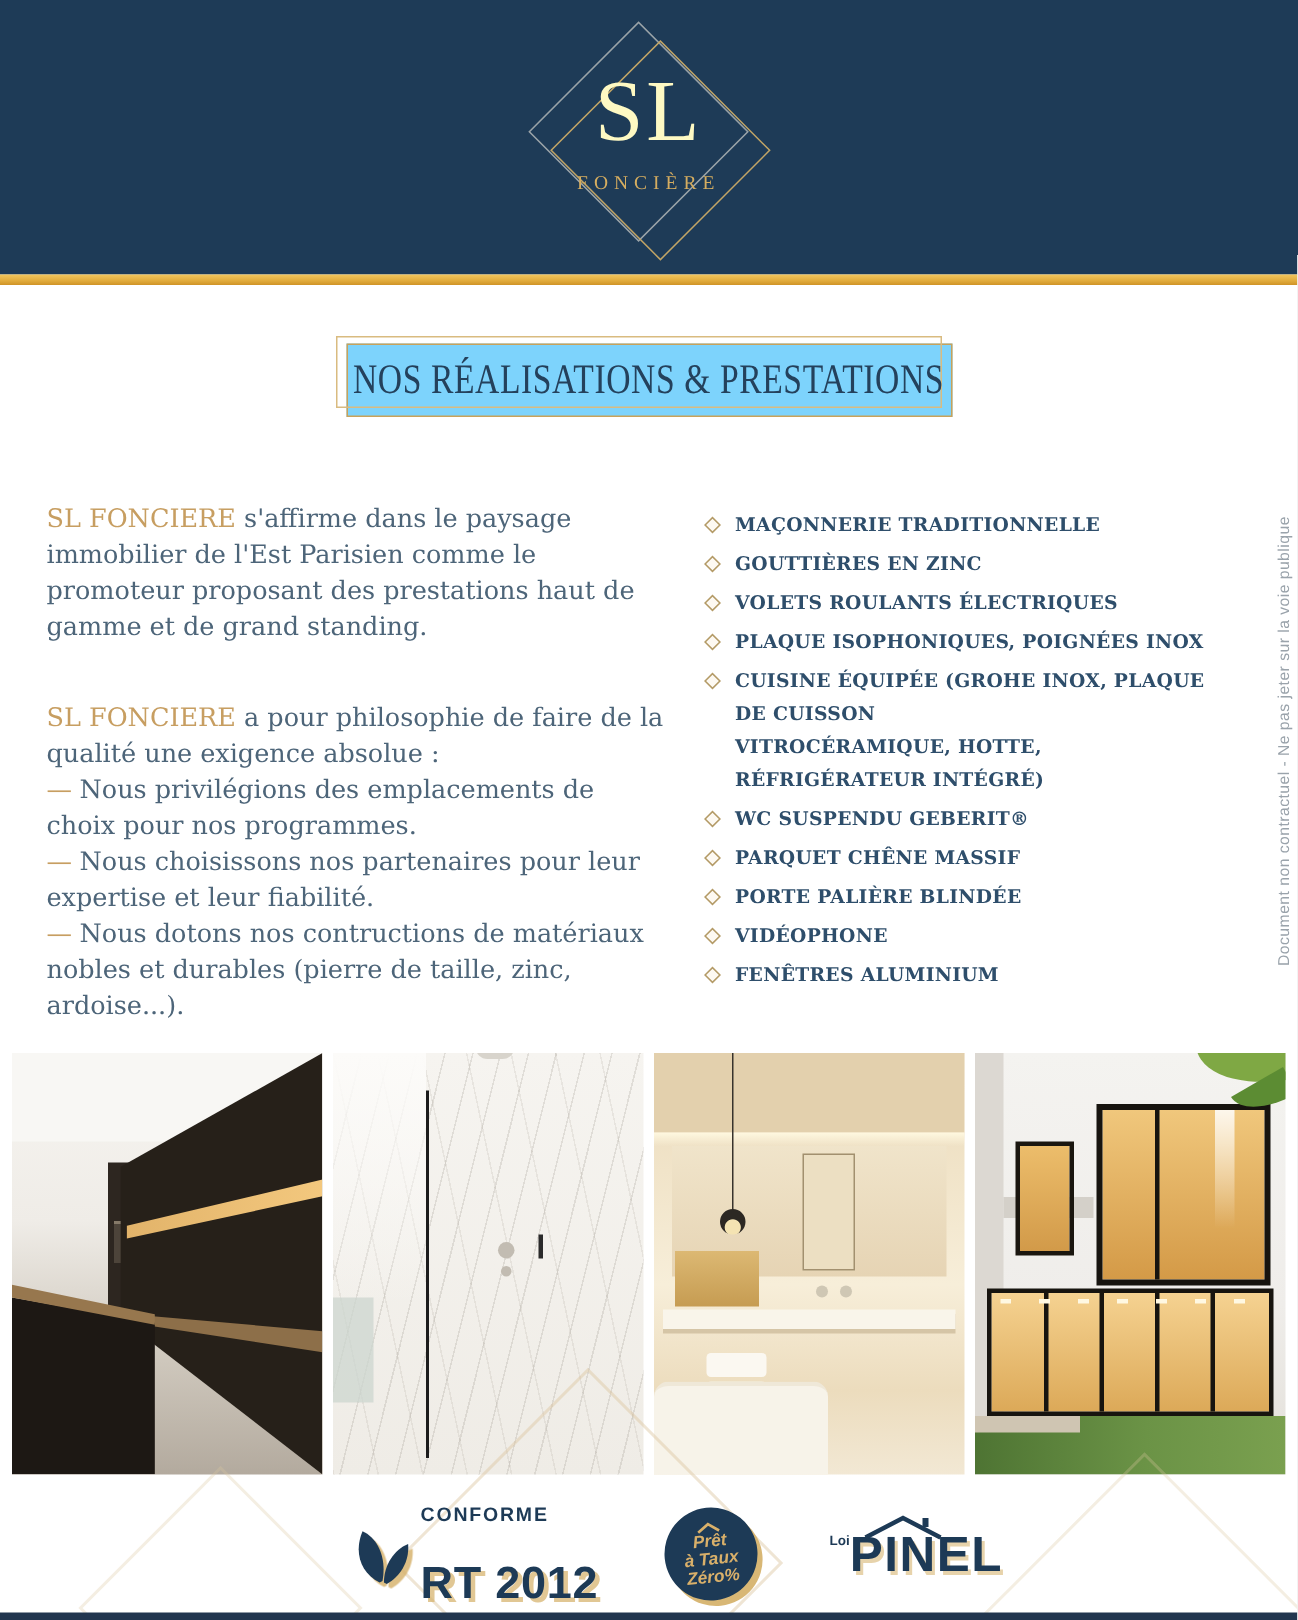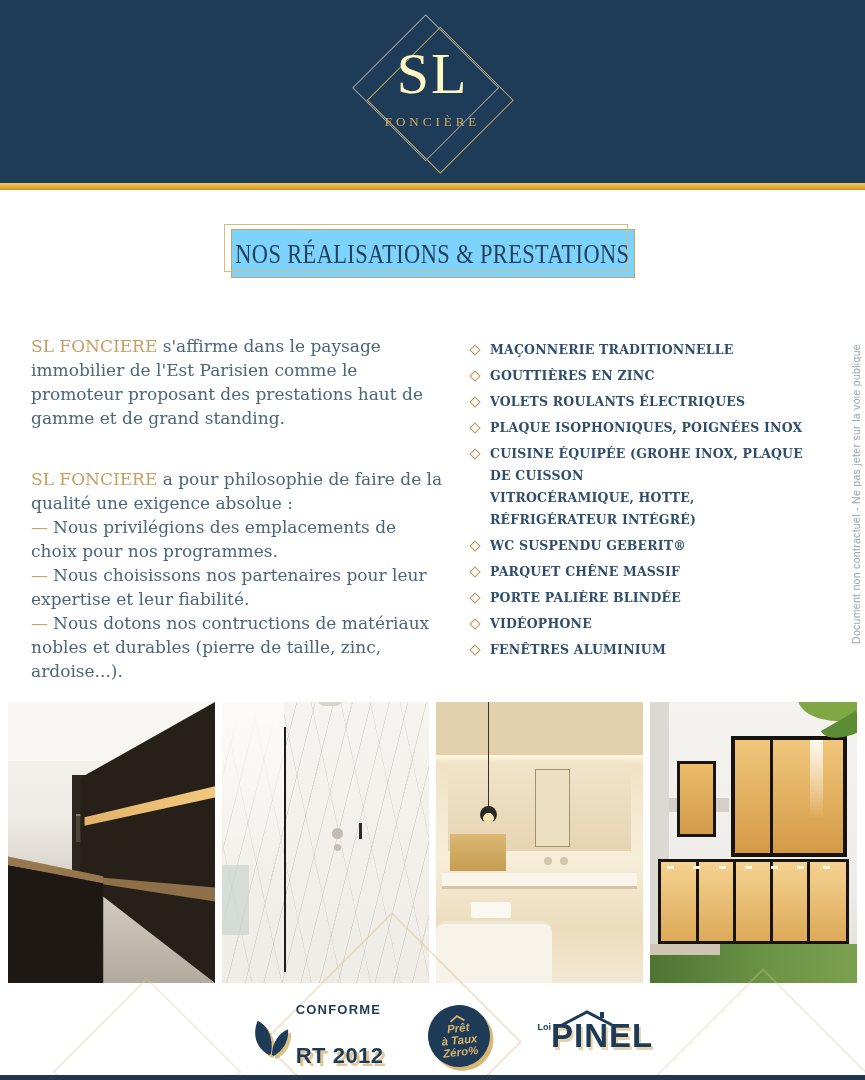--- a/index.html
+++ b/index.html
@@ -125,21 +125,21 @@
   .wm3{right:25px;top:1000px;width:150px;height:150px;border-color:rgba(219,198,160,.3);}
 
   
   .badges{position:absolute;left:0;right:0;top:1000px;height:72px;z-index:1;
           display:flex;align-items:center;justify-content:center;gap:44px;padding-left:40px;
           font-family:"Liberation Sans",sans-serif;}
   .badge{display:flex;align-items:center;}
   .navy{color:#1d3a56;}
   .rt-icon{filter:drop-shadow(3px 3px 0 rgba(212,175,102,.8));margin-right:6px;}
   .rt-l1{font-size:13px;font-weight:bold;letter-spacing:1.2px;line-height:14px;}
-  .rt-l2{font-size:22px;font-weight:bold;letter-spacing:.5px;line-height:26px;
+  .rt-l2{font-size:30px;font-weight:bold;letter-spacing:.5px;line-height:26px;
          text-shadow:3px 3px 0 rgba(212,175,102,.7);margin-top:26px;}
   .re{flex-direction:column;gap:0;}
   .re-icon{filter:drop-shadow(3px 3px 0 rgba(212,175,102,.55));}
   .re-label{font-size:23px;font-weight:bold;letter-spacing:1px;margin-top:-2px;
             text-shadow:-2px 4px 0 rgba(212,175,102,.7);}
   .ptz{width:62px;height:62px;border-radius:50%;background:#1d3a56;
        box-shadow:3px 4px 0 rgba(212,175,102,.9);
        display:flex;flex-direction:column;align-items:center;justify-content:center;
        transform:rotate(-6deg);}
   .ptz-line{color:#d9b06a;font-size:11.5px;font-weight:bold;font-style:italic;line-height:12px;}

